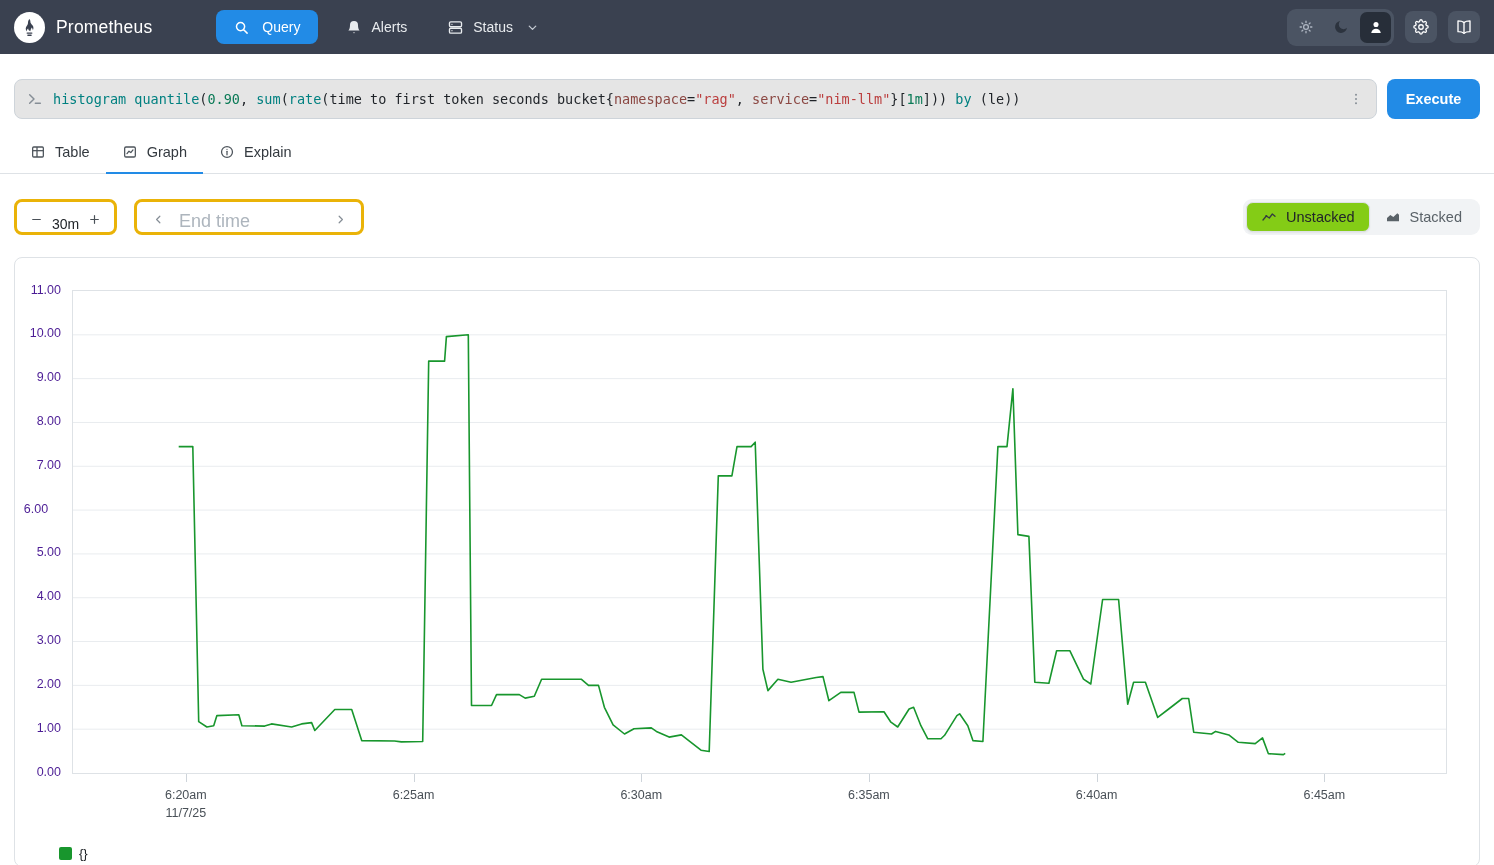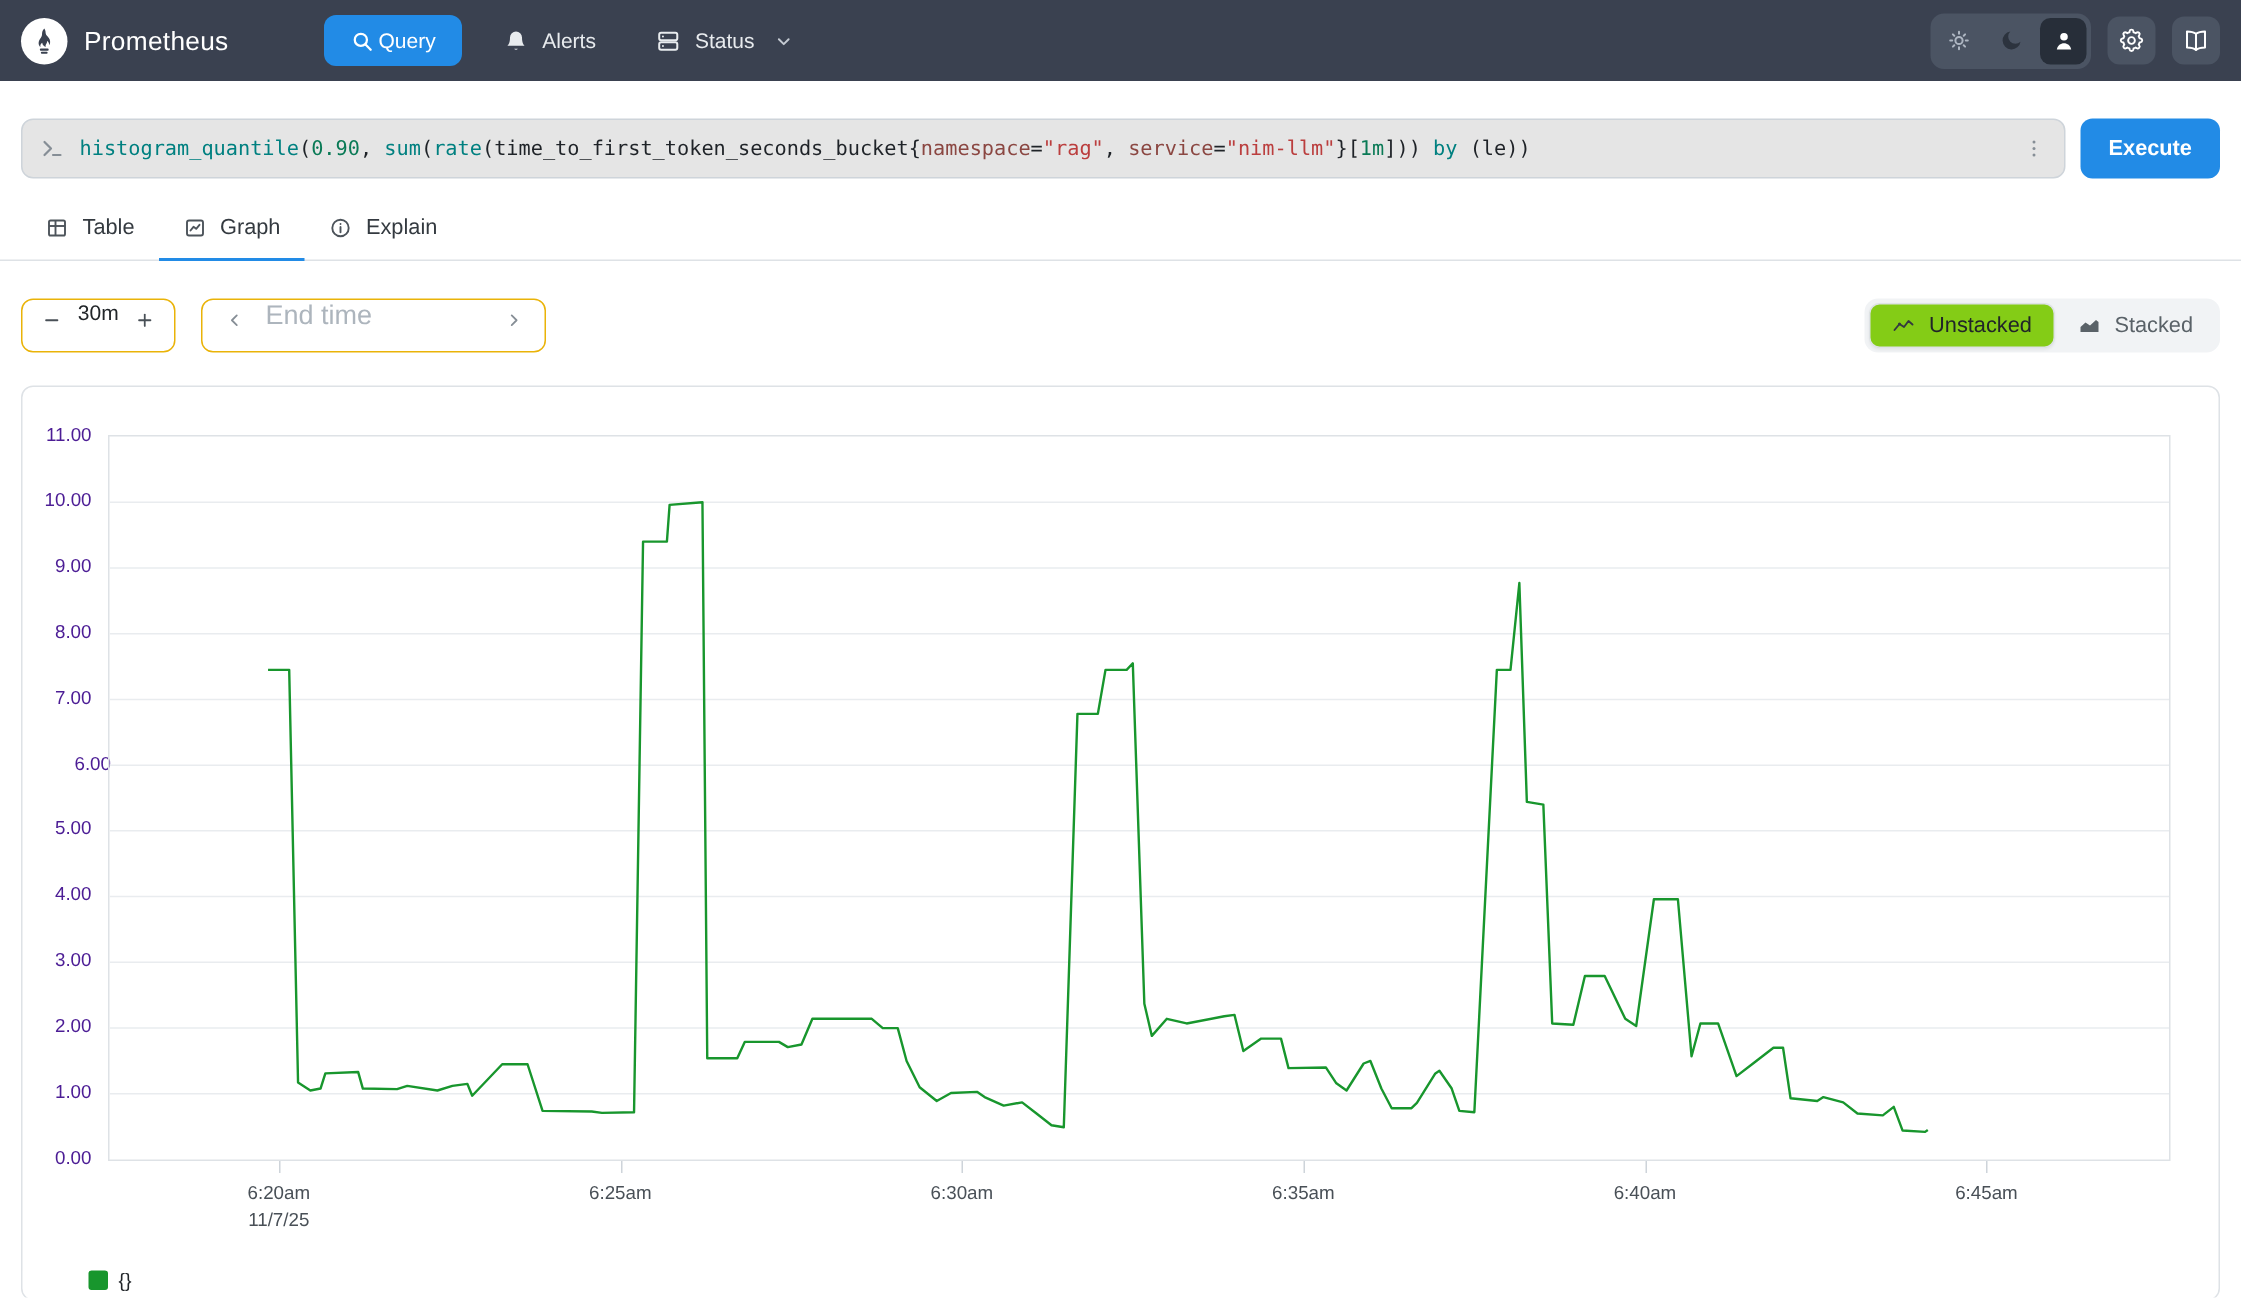--- a/index.html
+++ b/index.html
@@ -17,21 +17,21 @@
     height:54px; background:#3a4150; display:flex; align-items:center;
     justify-content:space-between; padding:0 14px;
   }
   .nav-left { display:flex; align-items:center; }
   .brand { display:flex; align-items:center; gap:11px; }
   .brand-logo { width:31px; height:31px; border-radius:50%; background:#ffffff;
     display:flex; align-items:center; justify-content:center; cursor:pointer; }
   .brand-title { color:#ffffff; font-size:17.5px; letter-spacing:.2px; }
   .nav-items { display:flex; align-items:center; margin-left:64px; }
   .nav-btn {
-    display:flex; align-items:center; gap:3px; border:none; cursor:pointer;
+    display:flex; align-items:center; gap:13px; border:none; cursor:pointer;
     background:#228be6; color:#fff; font-size:14px; font-family:inherit;
     padding:9px 18px; border-radius:8px;
   }
   .nav-link {
     display:flex; align-items:center; gap:9px; background:transparent; border:none;
     color:#e8ebee; font-size:14px; font-family:inherit; cursor:pointer;
     padding:9px 12px; margin-left:16px; border-radius:8px;
   }
   .nav-right { display:flex; align-items:center; gap:11px; }
   .theme-group { display:flex; align-items:center; gap:4px; background:#4b5463;
@@ -69,22 +69,22 @@
   .tab {
     display:flex; align-items:center; gap:9px; padding:10px 16px 12px 16px; cursor:pointer;
     font-size:14.5px; color:#343a40; border-bottom:2px solid transparent; margin-bottom:-1px;
   }
   .tab .ticon { color:#4d545b; }
   .tab.active { border-bottom:2px solid #228be6; }
 
   
   .controls { display:flex; align-items:center; margin:25px 14px 0 14px; }
   .ctl-box {
-    height:36px; border:1px solid #eab308; border-radius:8px; background:#fff;
-    display:flex; align-items:flex-start; font-size:14px; color:#212529;
+    height:36px; border:3px solid #eab308; border-radius:8px; background:#fff;
+    display:flex; align-items:flex-end; font-size:14px; color:#212529;
   }
   .range-box { width:103px; justify-content:space-between; padding:0 6px; }
   .sq-btn { width:26px; height:26px; border:none; background:transparent; border-radius:6px;
     display:flex; align-items:center; justify-content:center; cursor:pointer; color:#495057; }
   .range-val { cursor:text; }
   .endtime-box { width:230px; margin-left:17px; justify-content:space-between; padding:0 8px; }
   .placeholder { color:#adb5bd; font-size:18px; flex:1; margin-left:8px; cursor:text; }
   .res-box { width:159px; margin-left:16px; justify-content:space-between; padding:0 12px; cursor:pointer; }
   .stepper { color:#868e96; display:flex; flex-direction:column; gap:1px; }
   .spacer { flex:1; }
@@ -286,21 +286,21 @@
 </section>
 
 <section class="panel">
   <div id="ylabels">
       <div class="ylab" style="left: 4px; top: 506.5px;">0.00</div>
       <div class="ylab" style="left: 4px; top: 462.682px;">1.00</div>
       <div class="ylab" style="left: 4px; top: 418.864px;">2.00</div>
       <div class="ylab" style="left: 4px; top: 375.045px;">3.00</div>
       <div class="ylab" style="left: 4px; top: 331.227px;">4.00</div>
       <div class="ylab" style="left: 4px; top: 287.409px;">5.00</div>
-      <div class="ylab" style="left: 17px; top: 243.591px;">6.00</div>
+      <div class="ylab" style="left: 0; top: 243.591px; text-align: center;">6.00</div>
       <div class="ylab" style="left: 4px; top: 199.773px;">7.00</div>
       <div class="ylab" style="left: 4px; top: 155.955px;">8.00</div>
       <div class="ylab" style="left: 4px; top: 112.136px;">9.00</div>
       <div class="ylab" style="left: 4px; top: 68.3182px;">10.00</div>
       <div class="ylab" style="left: 4px; top: 24.5px;">11.00</div>
     </div>
   <div class="plot">
     <svg id="chart" width="1373" height="482" viewBox="0 0 1373 482" preserveAspectRatio="none">
         <line x1="0" x2="1373" y1="438.1818181818182" y2="438.1818181818182" stroke="#e9ecef" stroke-width="1"></line>
         <line x1="0" x2="1373" y1="394.3636363636363" y2="394.3636363636363" stroke="#e9ecef" stroke-width="1"></line>

